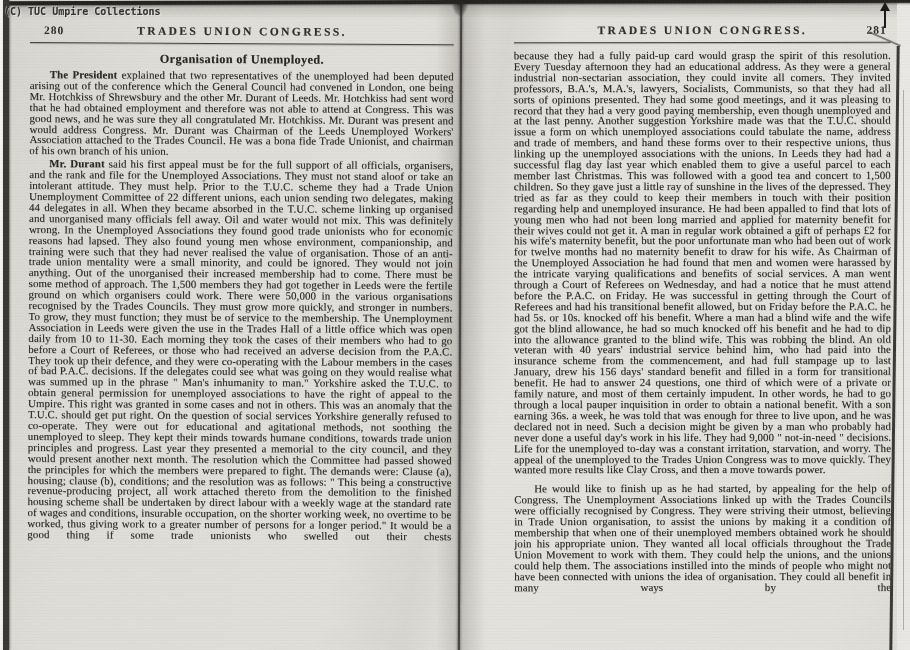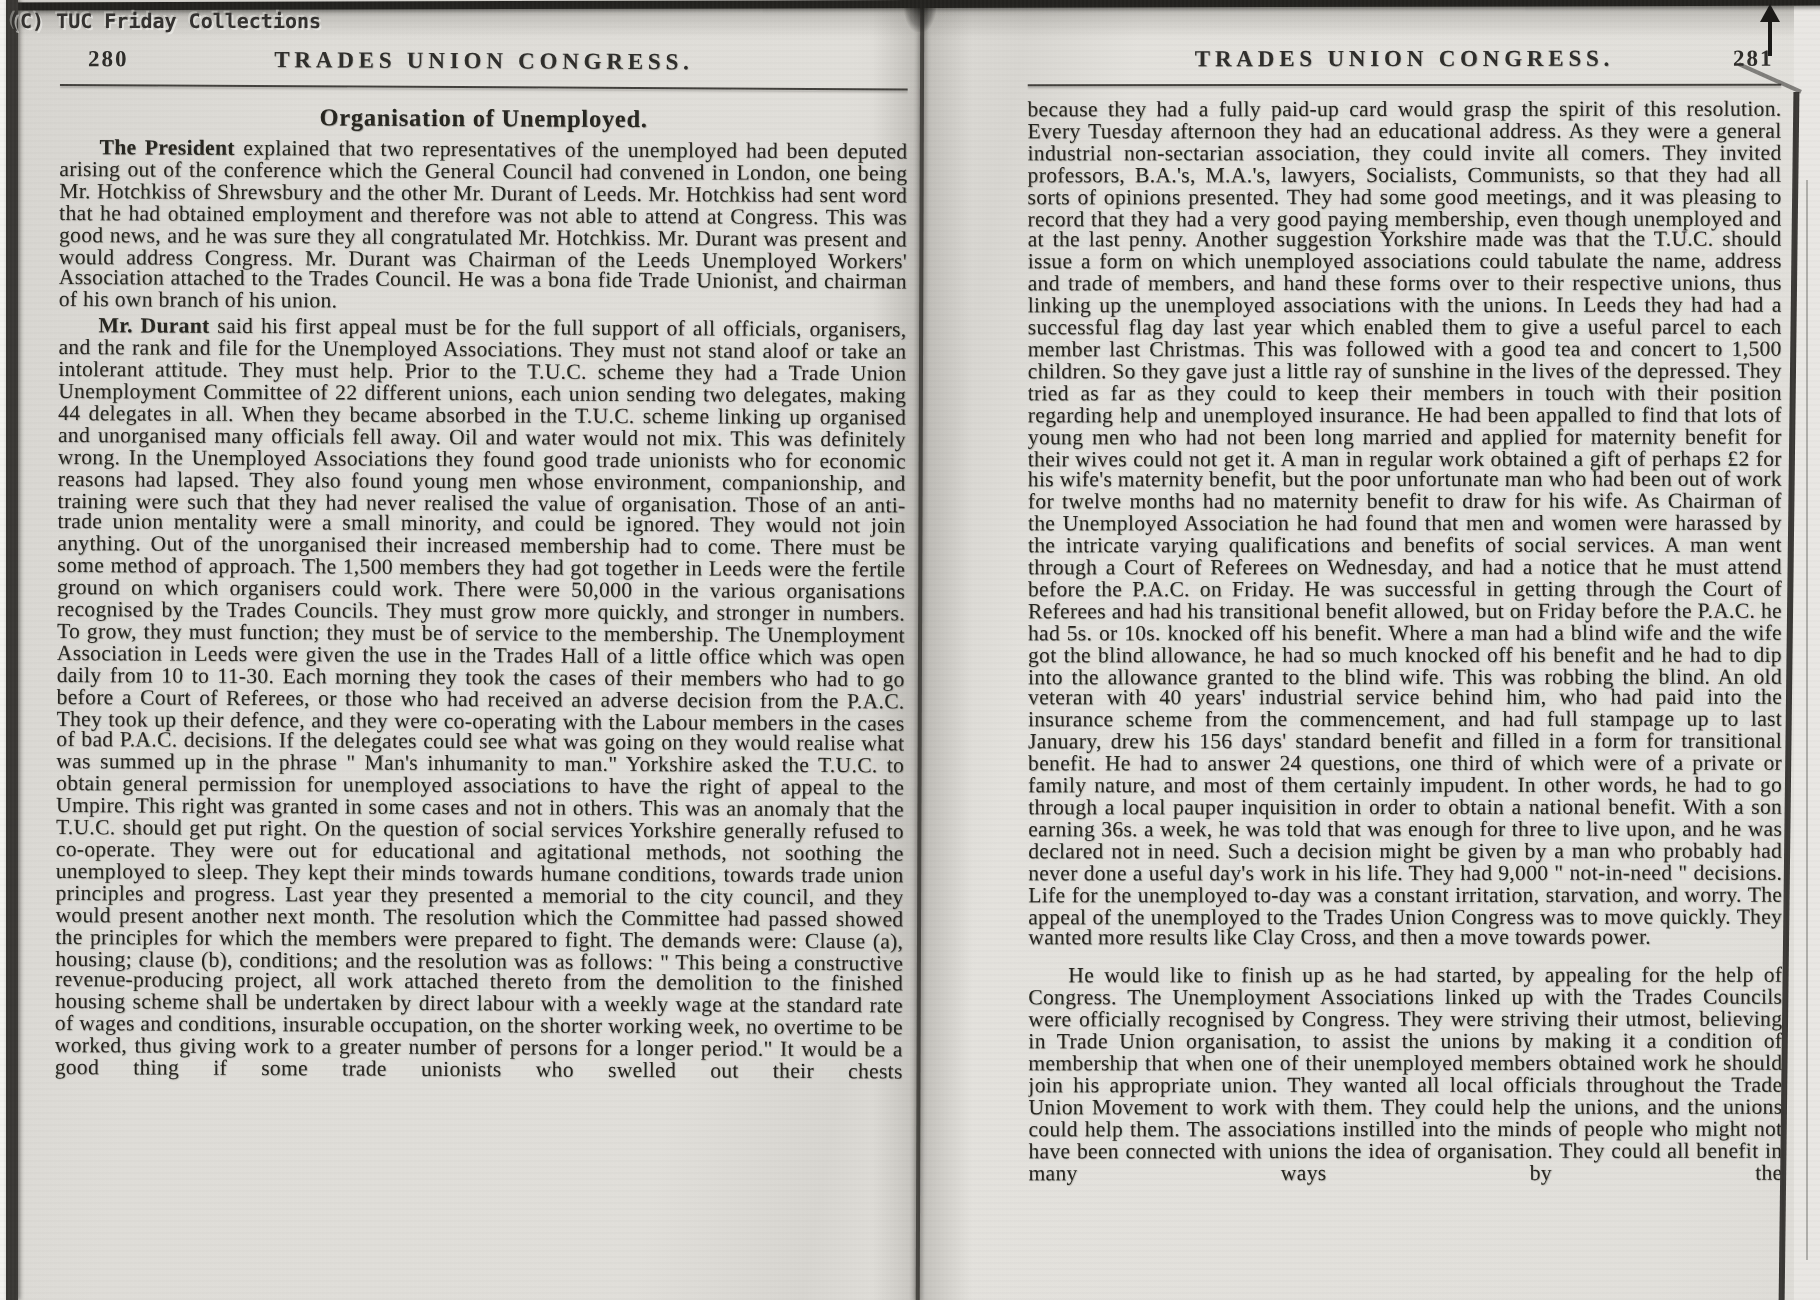--- a/index.html
+++ b/index.html
@@ -78,21 +78,21 @@
   <div class="gutter-shadow"></div>
   <div class="gutter-line"></div>
   <div class="gutter-top-blot"></div>
   <div class="edge-right-dark"></div>
   <div class="edge-right-light"></div>
   <div class="edge-right-faint"></div>
   <div class="corner-diag"></div>
   <div class="mark-arrow-stem"></div>
   <div class="mark-arrow-head"></div>
 
-  <div class="watermark">(C) TUC Friday Collections</div>
+  <div class="watermark">(C) TUC Umpire Collections</div>
 
   <div class="page page-left">
     <div class="phead">
       <span class="pnum pnum-l">280</span>
       <div class="ptitle">TRADES UNION CONGRESS.</div>
     </div>
     <div class="rule"></div>
     <div class="sechead">Organisation of Unemployed.</div>
     <p class="para"><b class="lead">The President</b>
       <span>explained that two representatives of the unemployed had been deputed arising out of the conference which the General Council had convened in London, one being Mr. Hotchkiss of Shrewsbury and the other Mr. Durant of Leeds. Mr. Hotchkiss had sent word that he had obtained employment and therefore was not able to attend at Congress. This was good news, and he was sure they all congratulated Mr. Hotchkiss. Mr. Durant was present and would address Congress. Mr. Durant was Chairman of the Leeds Unemployed Workers' Association attached to the Trades Council. He was a bona fide Trade Unionist, and chairman of his own branch of his union.</span></p>

